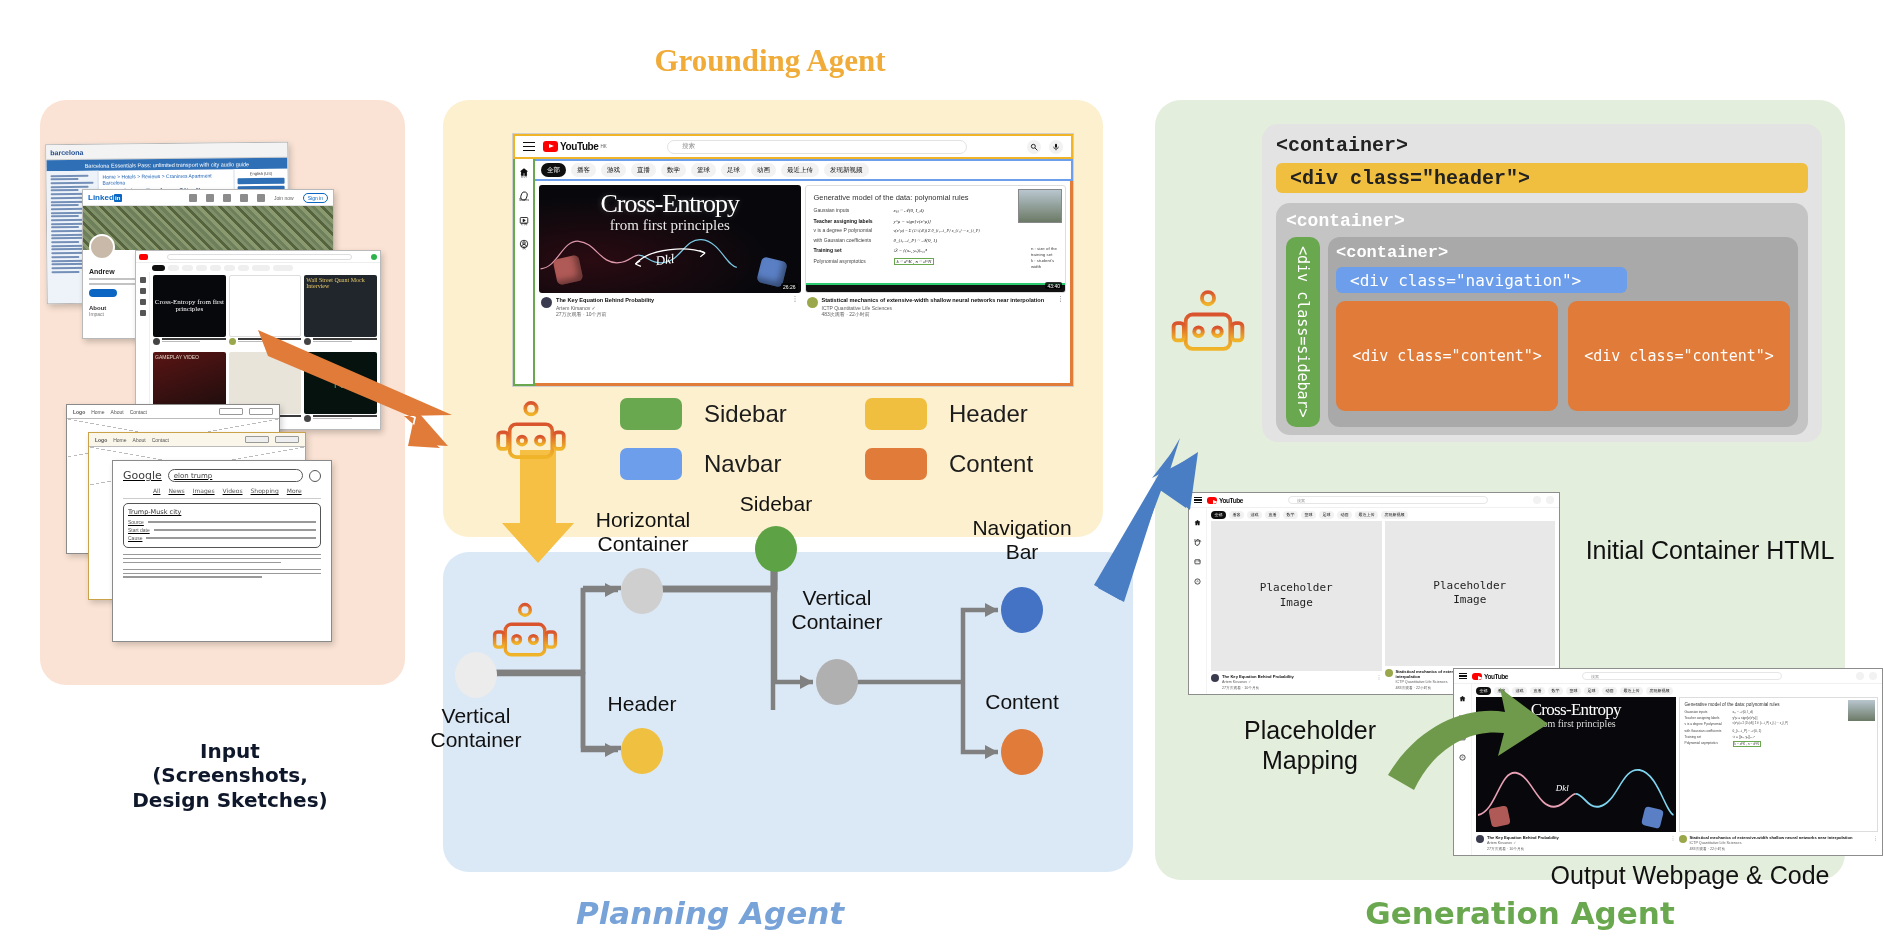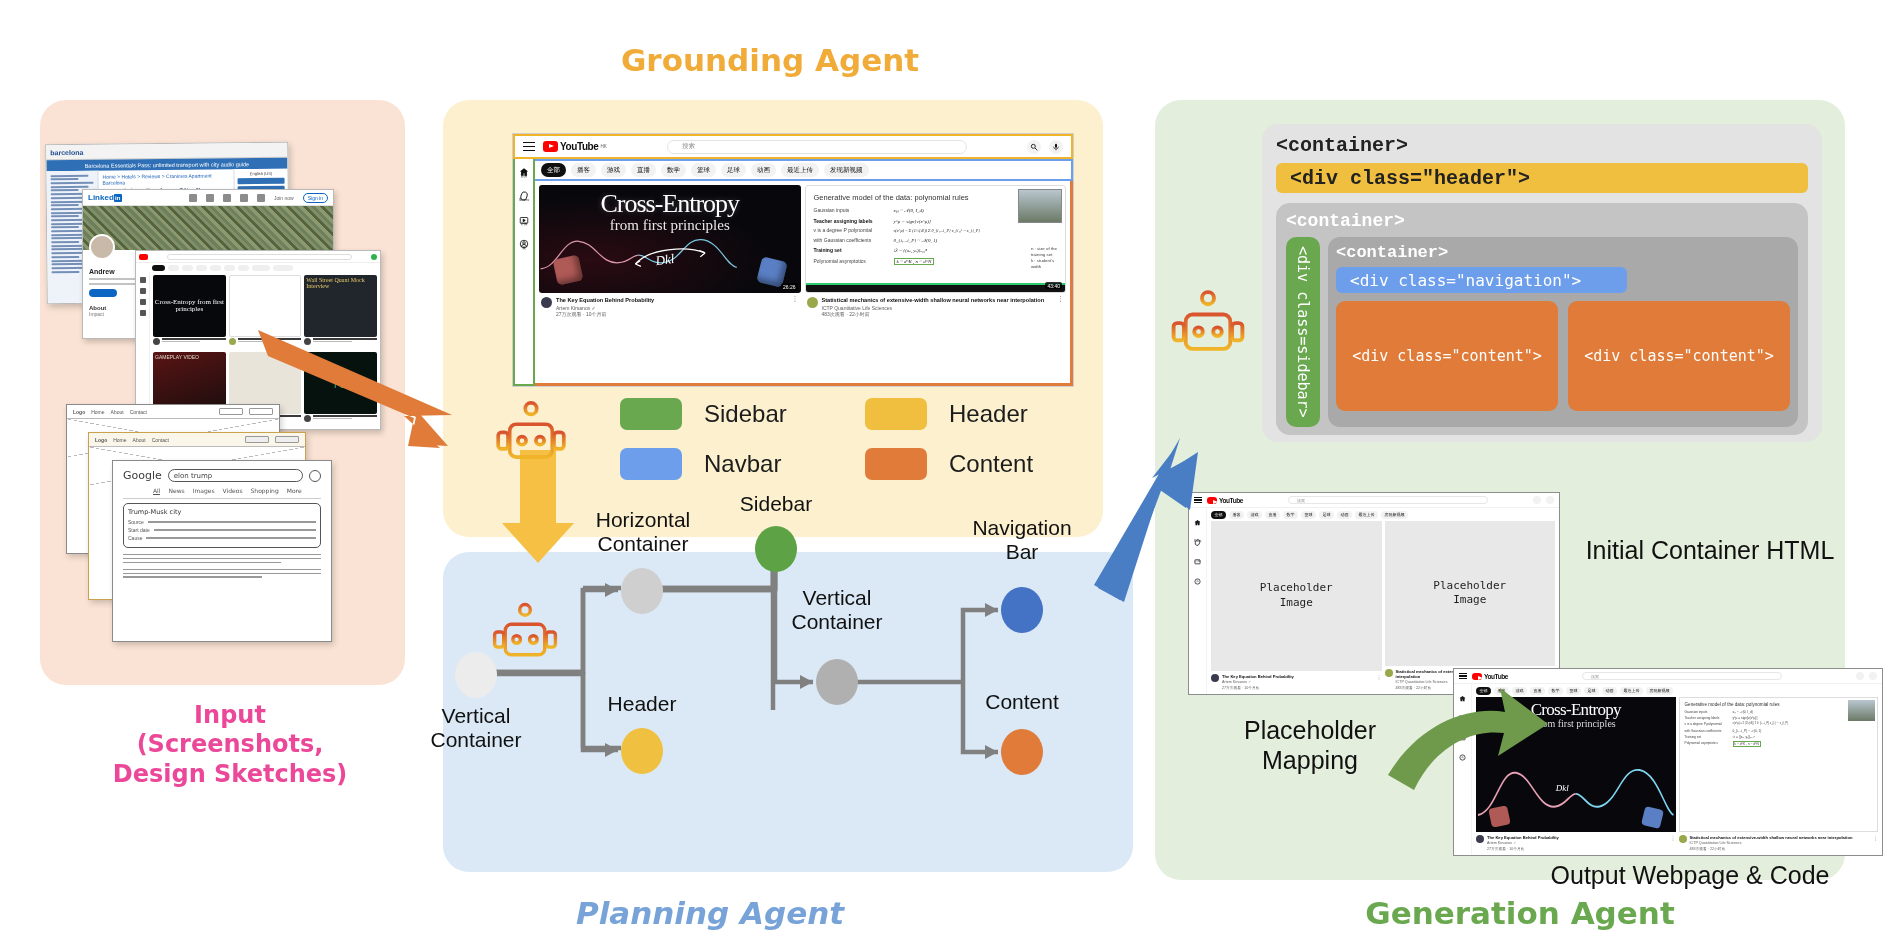--- a/index.html
+++ b/index.html
@@ -14,24 +14,24 @@
 
   
   .panel-title {
     position: absolute;
     font-family: "DejaVu Sans", sans-serif;
     font-weight: bold;
     white-space: pre-line;
     text-align: center;
     line-height: 1.22;
   }
-  #title-grounding { left: 560px; top: 42px; width: 420px; font-size: 31px; color: #f0ab38; }
+  #title-grounding { left: 560px; top: 42px; width: 420px; font-size: 31px; color: #f0ab38; font-family: Liberation Serif, serif; }
   #title-planning  { left: 560px; top: 895px; width: 300px; font-size: 31px; color: #77a3d9; font-style: italic; }
   #title-generation{ left: 1330px; top: 895px; width: 380px; font-size: 31px; color: #6aa84f; }
-  #title-input     { left: 60px; top: 701px; width: 340px; font-size: 24px; color: #ec4899; }
+  #title-input     { left: 60px; top: 739px; width: 340px; font-size: 20px; color: #0f172a; }
 
   
   .panel { position: absolute; border-radius: 26px; }
   #panel-input      { left: 40px;  top: 100px; width: 365px;  height: 585px;  background: #fae3d4; }
   #panel-grounding  { left: 443px; top: 100px; width: 660px;  height: 437px;  background: #fcf0cf; }
   #panel-planning   { left: 443px; top: 552px; width: 690px;  height: 320px;  background: #dbe9f6; }
   #panel-generation { left: 1155px;top: 100px; width: 690px;  height: 780px;  background: #e4eedc; }
 
   
   .shot {
@@ -114,21 +114,21 @@
   .sk-bar { height:14px; border-bottom:1px solid #bbb; display:flex; align-items:center; gap:6px; padding:0 6px; }
   .sk-lbl { font-size:5px; color:#555; }
   .sk-box { width:24px; height:7px; border:1px solid #999; border-radius:1px; margin-left:auto; }
   .sk-box2 { width:24px; height:7px; border:1px solid #999; border-radius:1px; }
   .sk-hero { height:38px; position:relative; }
   .sk-hero:before, .sk-hero:after { content:""; position:absolute; left:0; right:0; top:0; bottom:0;
      background: linear-gradient(to bottom right, transparent 49.6%, #bbb 49.6%, #bbb 50.4%, transparent 50.4%); }
   .sk-hero:after { background: linear-gradient(to bottom left, transparent 49.6%, #bbb 49.6%, #bbb 50.4%, transparent 50.4%); }
 
   
-  .g-wrap { padding:8px 10px; }
+  .g-wrap { padding:8px 10px;text-decoration:underline; }
   .g-row { display:flex; align-items:center; gap:6px; }
   .g-logo { font-family:"DejaVu Sans", sans-serif; font-size:11px; color:#3c3c3c; }
   .g-search { flex:1; height:13px; border:1.4px solid #555; border-radius:8px; font-size:7px; color:#444; display:flex; align-items:center; padding:0 5px; font-family:"DejaVu Sans",sans-serif; }
   .g-acct { width:12px; height:12px; border:1.4px solid #555; border-radius:50%; }
   .g-tabs { display:flex; gap:8px; font-size:6px; color:#555; margin:5px 0 3px 30px; font-family:"DejaVu Sans",sans-serif; }
   .g-tabs b { border-bottom:1.2px solid #555; font-weight:normal; }
   .g-hr { height:1px; background:#ccc; margin-bottom:4px; }
   .g-cols { display:flex; gap:8px; }
   .g-main { flex:1.6; }
   .g-side { flex:1; }

